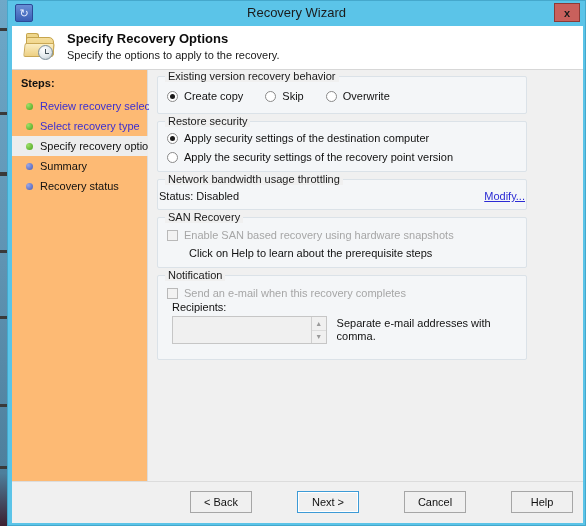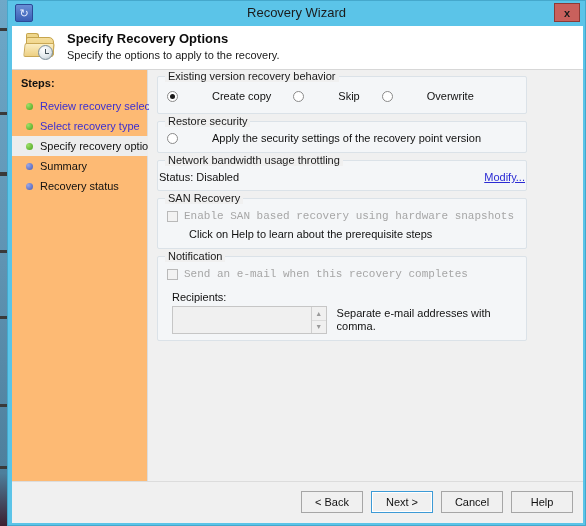--- a/index.html
+++ b/index.html
@@ -216,21 +216,21 @@
     padding: 0 3px;
     font-size: 11px;
     color: #1a1a1a;
     white-space: nowrap;
   }
   .group-body { padding: 13px 9px 9px 9px; }
 
   .row { display: flex; align-items: center; }
 
   
-  .radio-item { display: flex; align-items: center; margin-right: 22px; cursor: pointer; gap: 28px; }
+  .radio-item { display: flex; align-items: center; margin-right: 22px; cursor: pointer; }
   .radio {
     width: 11px; height: 11px;
     border-radius: 50%;
     border: 1px solid #8a8a8a;
     background: #fff;
     margin-right: 6px;
     flex: none;
     position: relative;
   }
   .radio.checked::after {
@@ -240,21 +240,21 @@
     width: 5px; height: 5px;
     border-radius: 50%;
     background: #1a1a1a;
   }
   .radio-label { font-size: 11px; color: #111; white-space: nowrap; }
 
   .stacked .radio-item { margin-right: 0; margin-bottom: 7px; }
   .stacked .radio-item:last-child { margin-bottom: 0; }
 
   
-  .cb-item { display: flex; align-items: flex-end; font-family: Liberation Mono, monospace; }
+  .cb-item { display: flex; align-items: flex-end; }
   .checkbox {
     width: 11px; height: 11px;
     border: 1px solid #b9b9b9;
     background: #f2f2f2;
     margin-right: 6px;
     flex: none;
   }
   .cb-label { font-size: 11px; color: #a6a6a6; white-space: nowrap; }
   .note { font-size: 11px; color: #111; margin: 6px 0 0 22px; }
 
@@ -263,21 +263,21 @@
     display: flex; align-items: center; justify-content: space-between;
     padding: 0 1px;
   }
   .status-text { font-size: 11px; color: #111; }
   .link-modify {
     font-size: 11px; color: #2b2bd4;
     text-decoration: underline; cursor: pointer;
   }
 
   
-  .recip-label { font-size: 11px; color: #111; margin: 11px 0 3px 5px; }
+  .recip-label { font-size: 11px; color: #111; margin: 2px 0 3px 5px; }
   .recip-wrap { display: flex; align-items: flex-start; }
   .recip-box {
     position: relative;
     width: 168px; height: 28px;
     background: #f0f0f0;
     border: 1px solid #c6c6c6;
     margin-left: 5px;
   }
   .spin {
     position: absolute;
@@ -319,20 +319,21 @@
   }
   .btn {
     width: 62px; height: 22px;
     background: #f0f0f0;
     border: 1px solid #a6a6a6;
     font-size: 11px;
     color: #111;
     display: flex; align-items: center; justify-content: center;
     cursor: pointer;
     font-family: "Liberation Sans", sans-serif;
+    margin-left: 37px;
   }
   .btn.default {
     border: 1px solid #3c9ad6;
     box-shadow: inset 0 0 0 1px #ffffff;
   }
 </style>
 </head>
 <body>
 
 <div id="app">
@@ -416,20 +417,24 @@
             <label class="radio-item">
               <span class="radio"></span>
               <span class="radio-label">Overwrite</span>
             </label>
           </div>
         </div>
 
         <div class="group">
           <span class="legend">Restore security</span>
           <div class="group-body stacked" style="padding-top:10px;padding-bottom:8px;">
+            <label class="radio-item">
+              <span class="radio checked"></span>
+              <span class="radio-label">Apply security settings of the destination computer</span>
+            </label>
             <label class="radio-item">
               <span class="radio"></span>
               <span class="radio-label">Apply the security settings of the recovery point version</span>
             </label>
           </div>
         </div>
 
         <div class="group">
           <span class="legend">Network bandwidth usage throttling</span>
           <div class="group-body status-row" style="padding-top:10px;padding-bottom:7px;">

